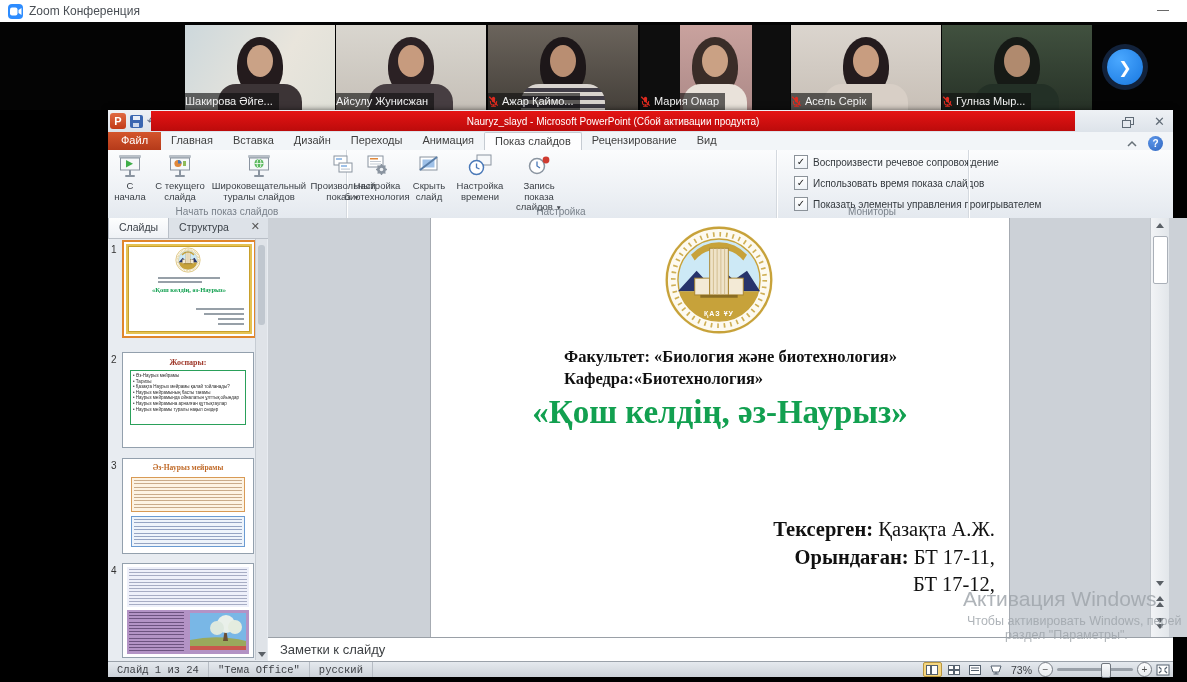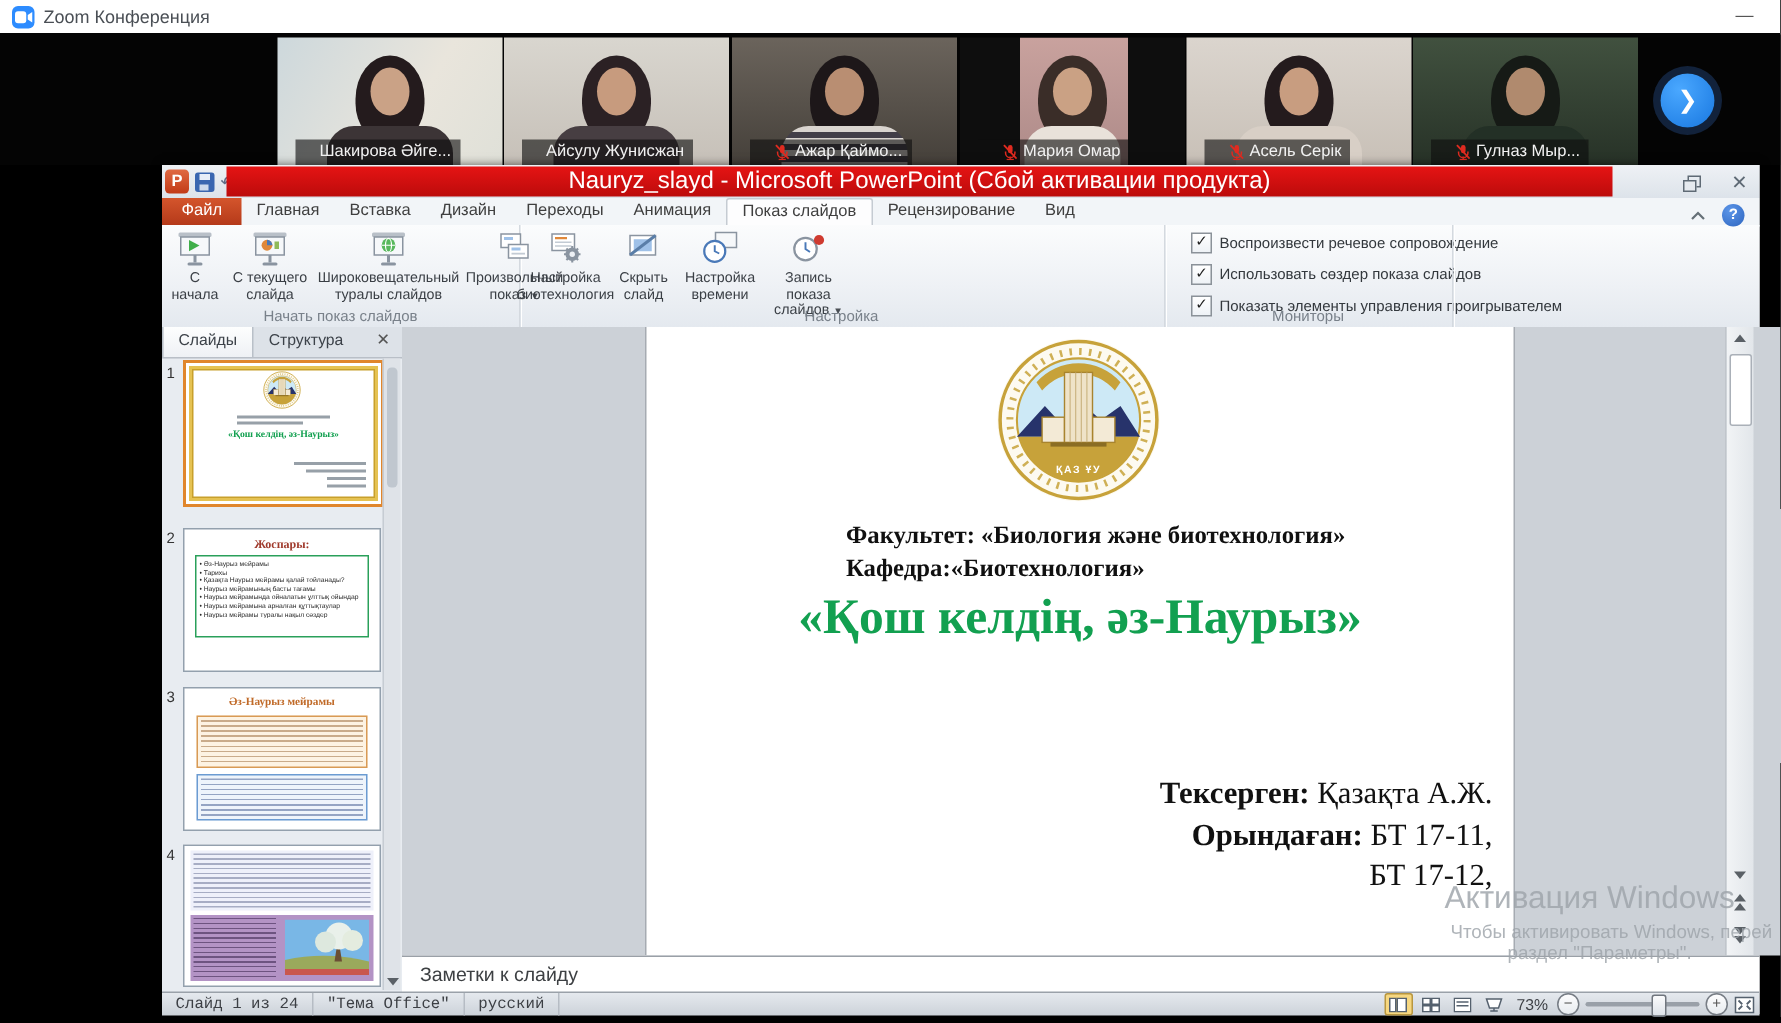--- a/index.html
+++ b/index.html
@@ -29,42 +29,42 @@
   .v2{background:linear-gradient(180deg,#6b645c,#45403a);}
   .v2 .hair{background:#1d1719;} .v2 .face{background:#b98e72;}
   .v2 .torso{background:repeating-linear-gradient(180deg,#d9d4cf 0 4px,#423e48 4px 8px);}
   .v3{background:#0e0e0e;}
   .v3 .pillar{position:absolute;left:40px;top:0;width:72px;height:85px;background:linear-gradient(180deg,#c9a29e,#ad8a88);}
   .v3 .hair{background:#3a2d28;} .v3 .face{background:#caa184;} .v3 .torso{background:#e9e2da;width:64px;margin-left:-32px;}
   .v4{background:linear-gradient(180deg,#dbd5ce,#c8c0b7);}
   .v4 .hair{background:#241b1d;} .v4 .face{background:#c89d80;} .v4 .torso{background:#d8cfc6;}
   .v5{background:linear-gradient(180deg,#41513f,#273227);}
   .v5 .hair{background:#161a16;} .v5 .face{background:#b08a6e;} .v5 .torso{background:#233026;}
-  .nametag{position:absolute;left:12px;bottom:0;display:flex;align-items:center;gap:3px;
-      background:rgba(15,15,15,.62);color:#f2f2f2;font-size:11px;padding:2px 6px 3px 16px;max-width:142px;white-space:nowrap;}
+  .nametag{position:absolute;left:0;bottom:0;display:flex;align-items:center;gap:3px;
+      background:rgba(15,15,15,.62);color:#f2f2f2;font-size:11px;padding:2px 6px 3px 0;max-width:142px;white-space:nowrap;}
   .next-btn{position:absolute;left:1107px;top:27px;width:36px;height:36px;border-radius:50%;
       background:radial-gradient(circle at 35% 30%,#4aa8ff,#1877e0);box-shadow:0 0 0 5px rgba(70,140,255,.22);
       display:flex;align-items:center;justify-content:center;color:#fff;font-size:16px;font-weight:bold;}
 
   
   .ppt{position:absolute;left:108px;top:110px;width:1065px;height:566px;background:#e6eaef;
        box-shadow:0 0 6px rgba(0,0,0,.6);}
   .ppt-titlebar{position:absolute;left:0;top:0;width:100%;height:22px;
        background:linear-gradient(180deg,#eef1f5,#dde3ea);}
   .qat{position:absolute;left:2px;top:2px;display:flex;align-items:center;gap:4px;height:18px;}
   .ppt-logo{width:16px;height:16px;border-radius:3px;background:linear-gradient(180deg,#e06a43,#c23a17);
        color:#fff;font-weight:bold;font-size:11px;display:flex;align-items:center;justify-content:center;}
   .floppy{width:13px;height:13px;border-radius:2px;background:#3a66b0;position:relative;}
   .floppy:before{content:"";position:absolute;left:3px;top:1px;width:7px;height:4px;background:#e8eef8;}
   .floppy:after{content:"";position:absolute;left:3px;bottom:1px;width:6px;height:4px;background:#cdd9ec;}
   .qat-glyph{color:#5f6c86;font-size:12px;line-height:12px;}
   .qat-caret{color:#6b7684;font-size:7px;}
   .title-band{position:absolute;left:43px;top:1px;width:924px;height:20px;background:linear-gradient(180deg,#e51414,#bc0b0b);
        display:flex;align-items:center;justify-content:center;}
-  .title-band span{color:#fff;font-size:16px;white-space:nowrap;overflow:hidden;}
+  .title-band span{color:#fff;font-size:10px;white-space:nowrap;overflow:hidden;}
   .win-controls{position:absolute;right:8px;top:2px;display:flex;gap:22px;align-items:center;height:18px;}
   .ic-restore{width:10px;height:9px;position:relative;}
   .ic-restore:before{content:"";position:absolute;left:3px;top:0;width:7px;height:6px;border:1px solid #5f6a75;}
   .ic-restore:after{content:"";position:absolute;left:0;top:3px;width:7px;height:6px;border:1px solid #5f6a75;background:#e6eaef;}
   .ic-close{color:#5f6a75;font-size:13px;line-height:13px;}
 
   .tabrow{position:absolute;left:0;top:22px;width:100%;height:18px;background:#f2f5f8;border-bottom:1px solid #ccd2d9;
        display:flex;align-items:stretch;font-size:11px;color:#3f3f3f;}
   .tab{padding:2px 10px 0 10px;}
   .tab-file{background:linear-gradient(180deg,#d4552c,#b53a1a);color:#fff;padding:2px 13px 0 13px;}
@@ -433,21 +433,21 @@
             <div class="rlab"><span>Запись показа слайдов</span> <span class="caret-dn">▼</span></div>
           </div>
         </div>
         <div class="cbcol">
           <div class="cbrow">
             <div class="cbox">✓</div>
             <span>Воспроизвести речевое сопровождение</span>
           </div>
           <div class="cbrow">
             <div class="cbox">✓</div>
-            <span>Использовать сөздер показа слайдов</span>
+            <span>Использовать время показа слайдов</span>
           </div>
           <div class="cbrow">
             <div class="cbox">✓</div>
             <span>Показать элементы управления проигрывателем</span>
           </div>
         </div>
         <div class="rgroup-label">Настройка</div>
       </div>
 
       <div class="rgroup" style="left:668px;width:192px">

